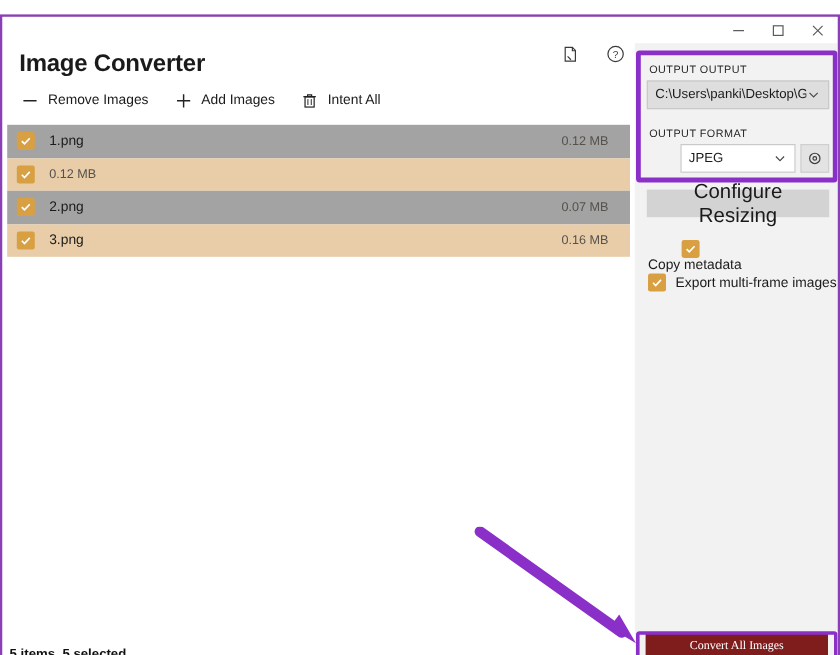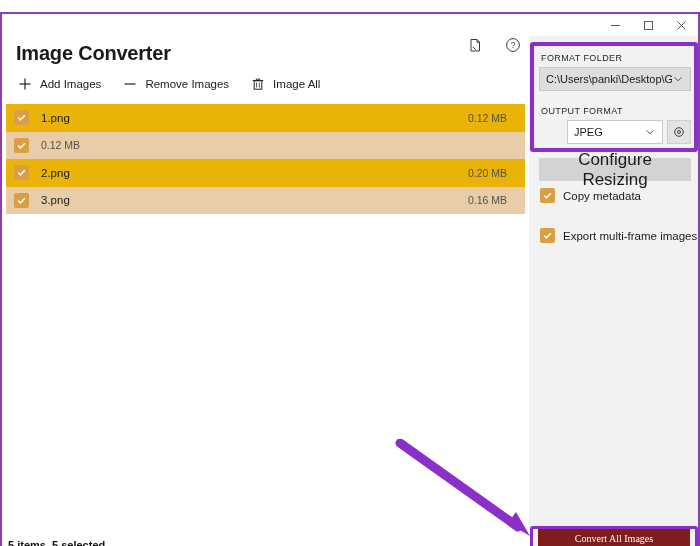--- a/index.html
+++ b/index.html
@@ -98,21 +98,21 @@
     width: 519px;
   }
   .file-row {
     position: relative;
     display: flex;
     align-items: center;
     height: 27.5px;
     padding: 0 0 0 8px;
     box-sizing: border-box;
   }
-  .file-row.odd  { background: #eab308; justify-content: space-between; }
+  .file-row.odd  { background: #a3a3a3; justify-content: space-between; }
   .file-row.even { background: #e8cda8; }
 
   .row-check {
     width: 15px; height: 15px;
     border-radius: 2px;
     background: #d9a043;
     display: flex;
     align-items: center;
     justify-content: center;
     flex: 0 0 auto;
@@ -242,21 +242,21 @@
     align-items: center;
     justify-content: center;
   }
 
   .sb-check-row {
     position: absolute;
     left: 11px;
     display: flex;
     align-items: center;
   }
-  #copy-metadata-row   { top: 152px; }
+  #copy-metadata-row   { top: 164px; flex-direction: column; }
   #export-frames-row   { top: 192px; text-align: center; }
   .sb-check {
     width: 15px; height: 15px;
     border-radius: 2px;
     background: #d9a043;
     display: flex;
     align-items: center;
     justify-content: center;
     margin-right: 8px;
     flex: 0 0 auto;
@@ -340,47 +340,47 @@
 
   <div id="left-pane">
 
     <div id="page-title">Image Converter</div>
 
     <div id="command-bar">
 
       <div class="cmd-item">
         <span class="cmd-icon">
           <svg width="14" height="14" viewBox="0 0 14 14">
+            <line x1="1.5" y1="7" x2="12.5" y2="7" stroke="currentColor" stroke-width="1.2"></line>
+          </svg>
+        </span>
+        <span class="cmd-label">Remove Images</span>
+      </div>
+
+      <div class="cmd-item">
+        <span class="cmd-icon">
+          <svg width="14" height="14" viewBox="0 0 14 14">
             <line x1="7" y1="1.5" x2="7" y2="12.5" stroke="currentColor" stroke-width="1.2"></line>
             <line x1="1.5" y1="7" x2="12.5" y2="7" stroke="currentColor" stroke-width="1.2"></line>
           </svg>
         </span>
         <span class="cmd-label">Add Images</span>
-      </div>
-
-      <div class="cmd-item">
-        <span class="cmd-icon">
-          <svg width="14" height="14" viewBox="0 0 14 14">
-            <line x1="1.5" y1="7" x2="12.5" y2="7" stroke="currentColor" stroke-width="1.2"></line>
-          </svg>
-        </span>
-        <span class="cmd-label">Remove Images</span>
       </div>
 
       <div class="cmd-item">
         <span class="cmd-icon">
           <svg width="14" height="14" viewBox="0 0 14 14">
             <rect x="3.2" y="3.8" width="7.6" height="8.4" fill="none" stroke="currentColor" stroke-width="1"></rect>
             <line x1="1.8" y1="3.5" x2="12.2" y2="3.5" stroke="currentColor" stroke-width="1"></line>
             <path d="M5.3 3.4 V2.1 H8.7 V3.4" fill="none" stroke="currentColor" stroke-width="1"></path>
             <line x1="5.6" y1="5.6" x2="5.6" y2="10.5" stroke="currentColor" stroke-width="0.8"></line>
             <line x1="8.4" y1="5.6" x2="8.4" y2="10.5" stroke="currentColor" stroke-width="0.8"></line>
           </svg>
         </span>
-        <span class="cmd-label">Image All</span>
+        <span class="cmd-label">Intent All</span>
       </div>
 
     </div>
 
     <div id="file-list">
         <div class="file-row odd">
           <span class="row-check">
             <svg width="11" height="11" viewBox="0 0 11 11">
               <path d="M2.2 5.6 L4.4 7.9 L8.8 3.2" fill="none" stroke="#ffffff" stroke-width="1.4"></path>
             </svg>
@@ -396,21 +396,21 @@
           </span>
           <span class="file-size">0.12 MB</span>
         </div>
         <div class="file-row odd">
           <span class="row-check">
             <svg width="11" height="11" viewBox="0 0 11 11">
               <path d="M2.2 5.6 L4.4 7.9 L8.8 3.2" fill="none" stroke="#ffffff" stroke-width="1.4"></path>
             </svg>
           </span>
           <span class="file-name">2.png</span>
-          <span class="file-size">0.20 MB</span>
+          <span class="file-size">0.07 MB</span>
         </div>
         <div class="file-row even">
           <span class="row-check">
             <svg width="11" height="11" viewBox="0 0 11 11">
               <path d="M2.2 5.6 L4.4 7.9 L8.8 3.2" fill="none" stroke="#ffffff" stroke-width="1.4"></path>
             </svg>
           </span>
           <span class="file-name">3.png</span>
           <span class="file-size">0.16 MB</span>
         </div>
@@ -431,21 +431,21 @@
       </div>
       <div class="top-icon">
         <svg width="16" height="16" viewBox="0 0 16 16">
           <circle cx="8" cy="8" r="6.4" fill="none" stroke="currentColor" stroke-width="1"></circle>
           <text x="8" y="11.4" text-anchor="middle" font-size="8.4" font-family="Liberation Sans, sans-serif" fill="currentColor">?</text>
         </svg>
       </div>
     </div>
 
     <div id="output-folder-group">
-      <div class="field-label">FORMAT FOLDER</div>
+      <div class="field-label">OUTPUT OUTPUT</div>
       <div class="combo">
         <span class="combo-value">C:\Users\panki\Desktop\Guidi</span>
         <span class="chev">
           <svg width="10" height="10" viewBox="0 0 10 10">
             <path d="M1.6 3.4 L5 6.8 L8.4 3.4" fill="none" stroke="currentColor" stroke-width="1"></path>
           </svg>
         </span>
       </div>
     </div>
 

